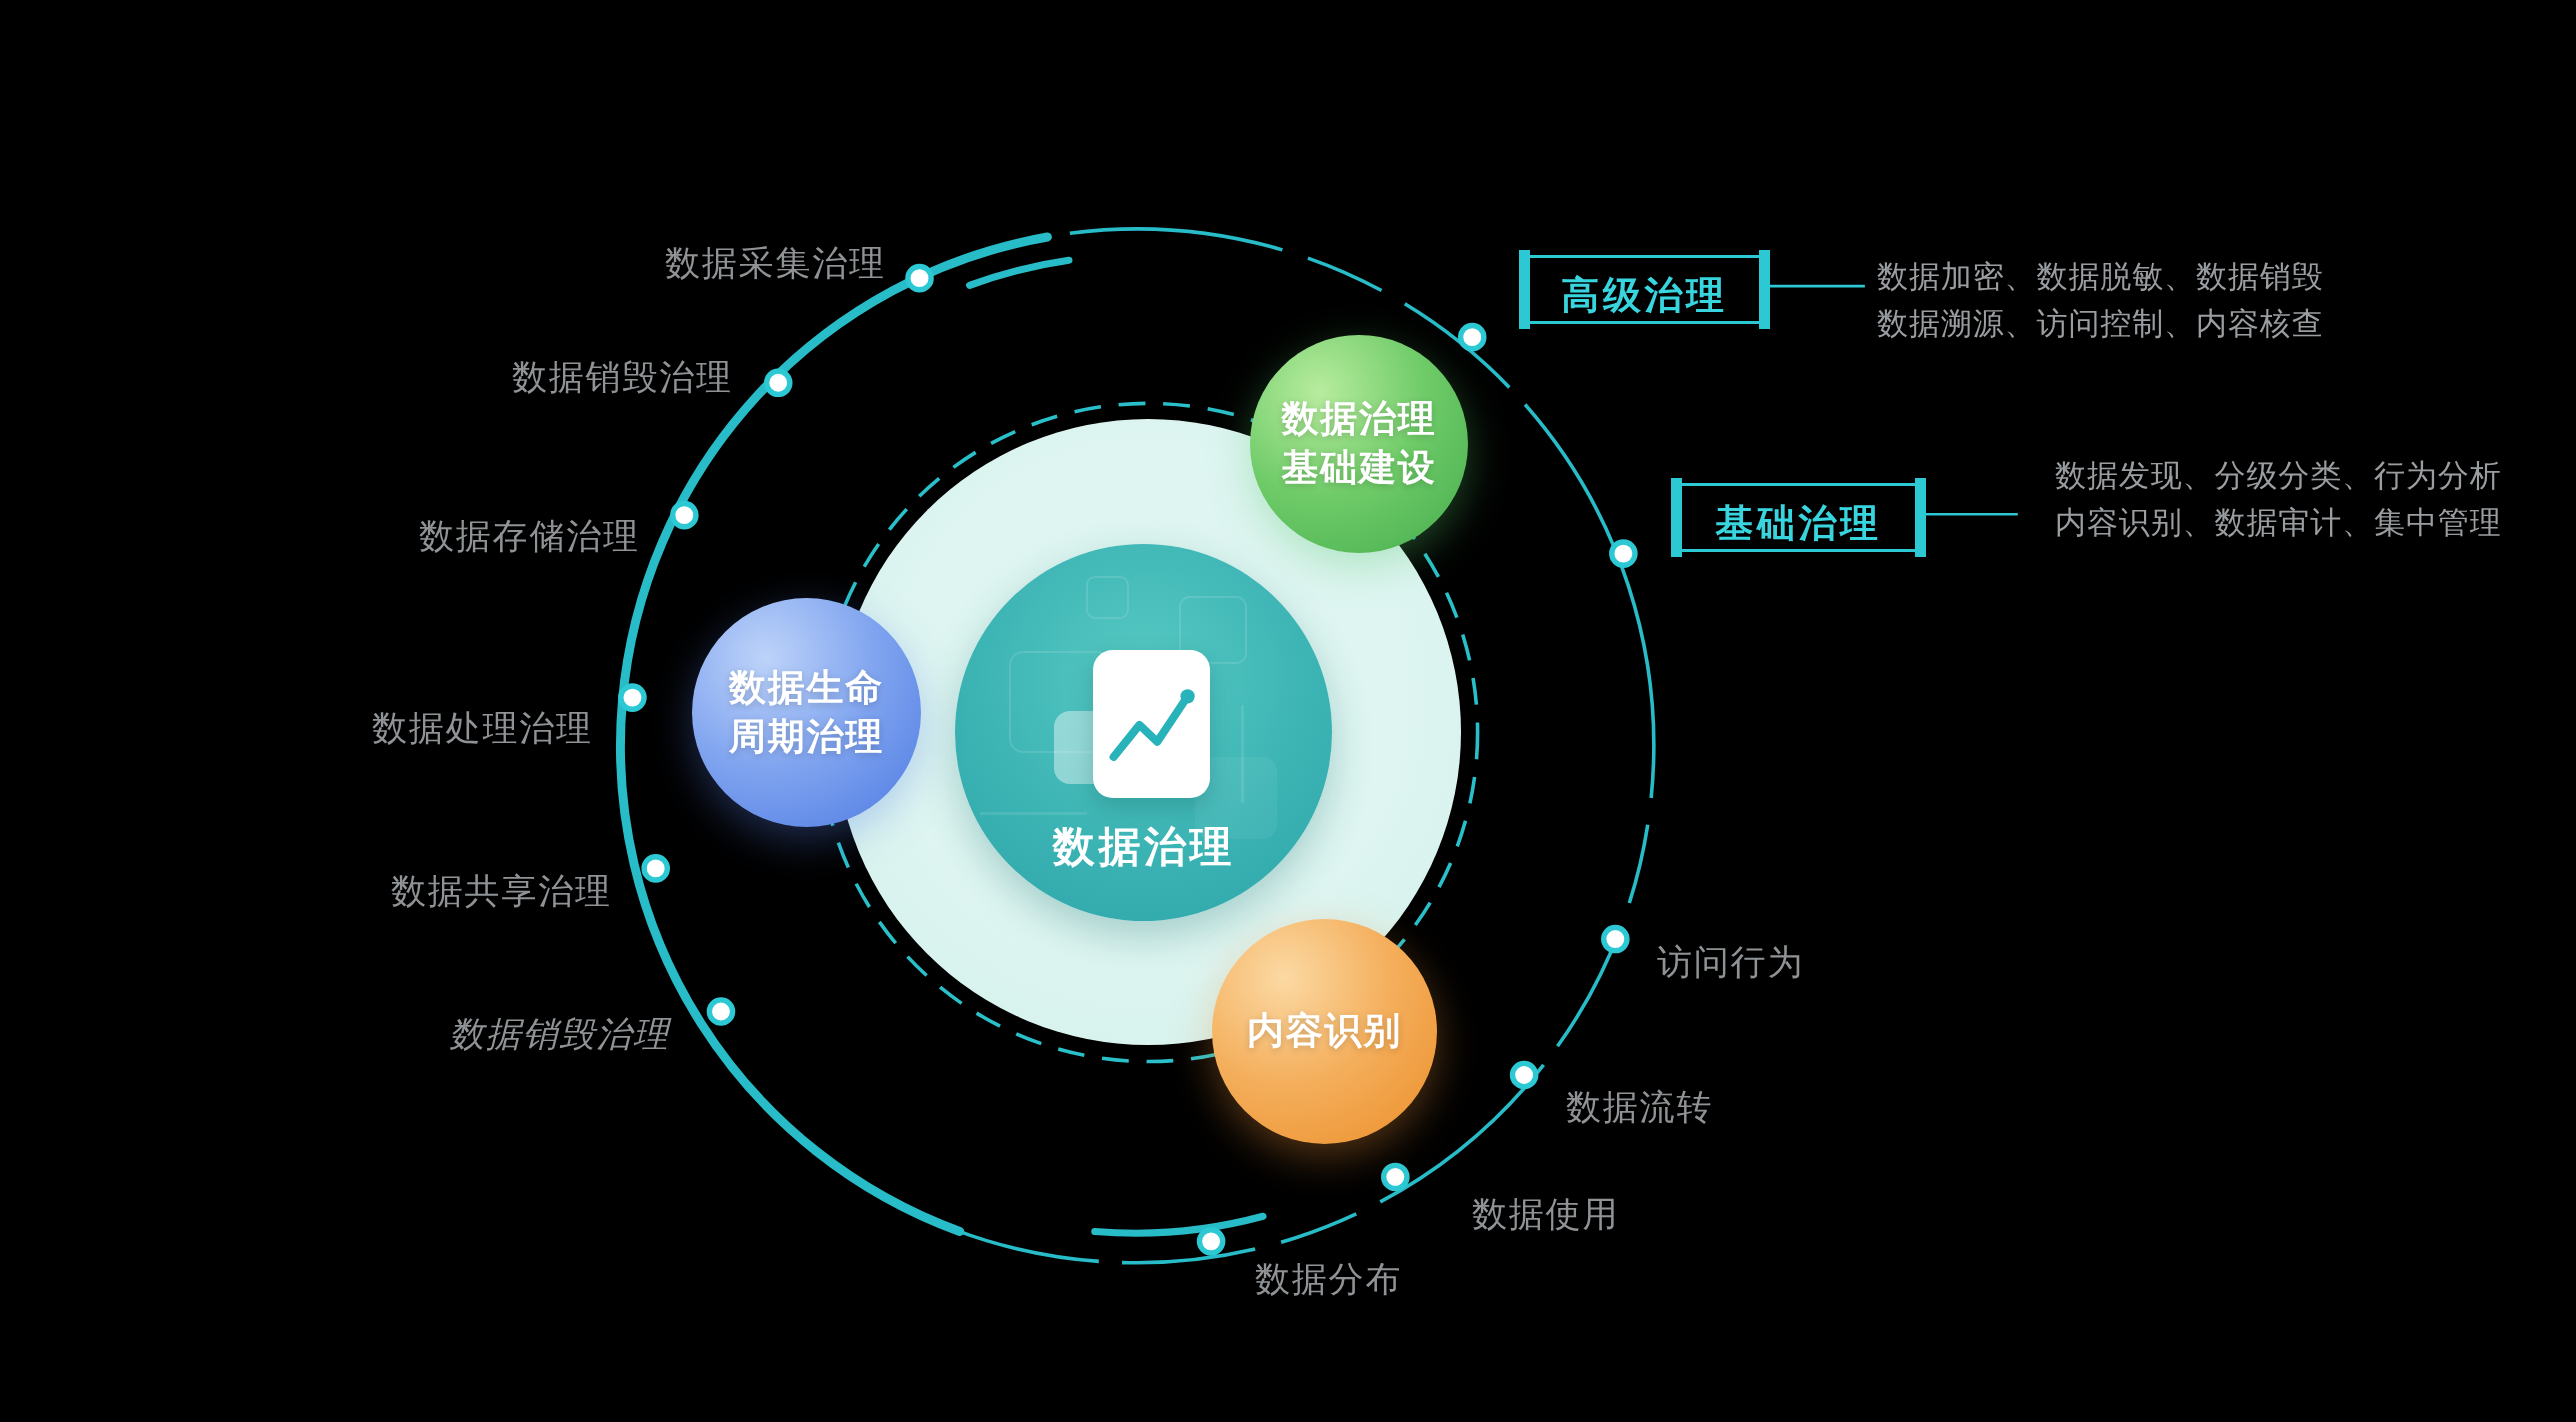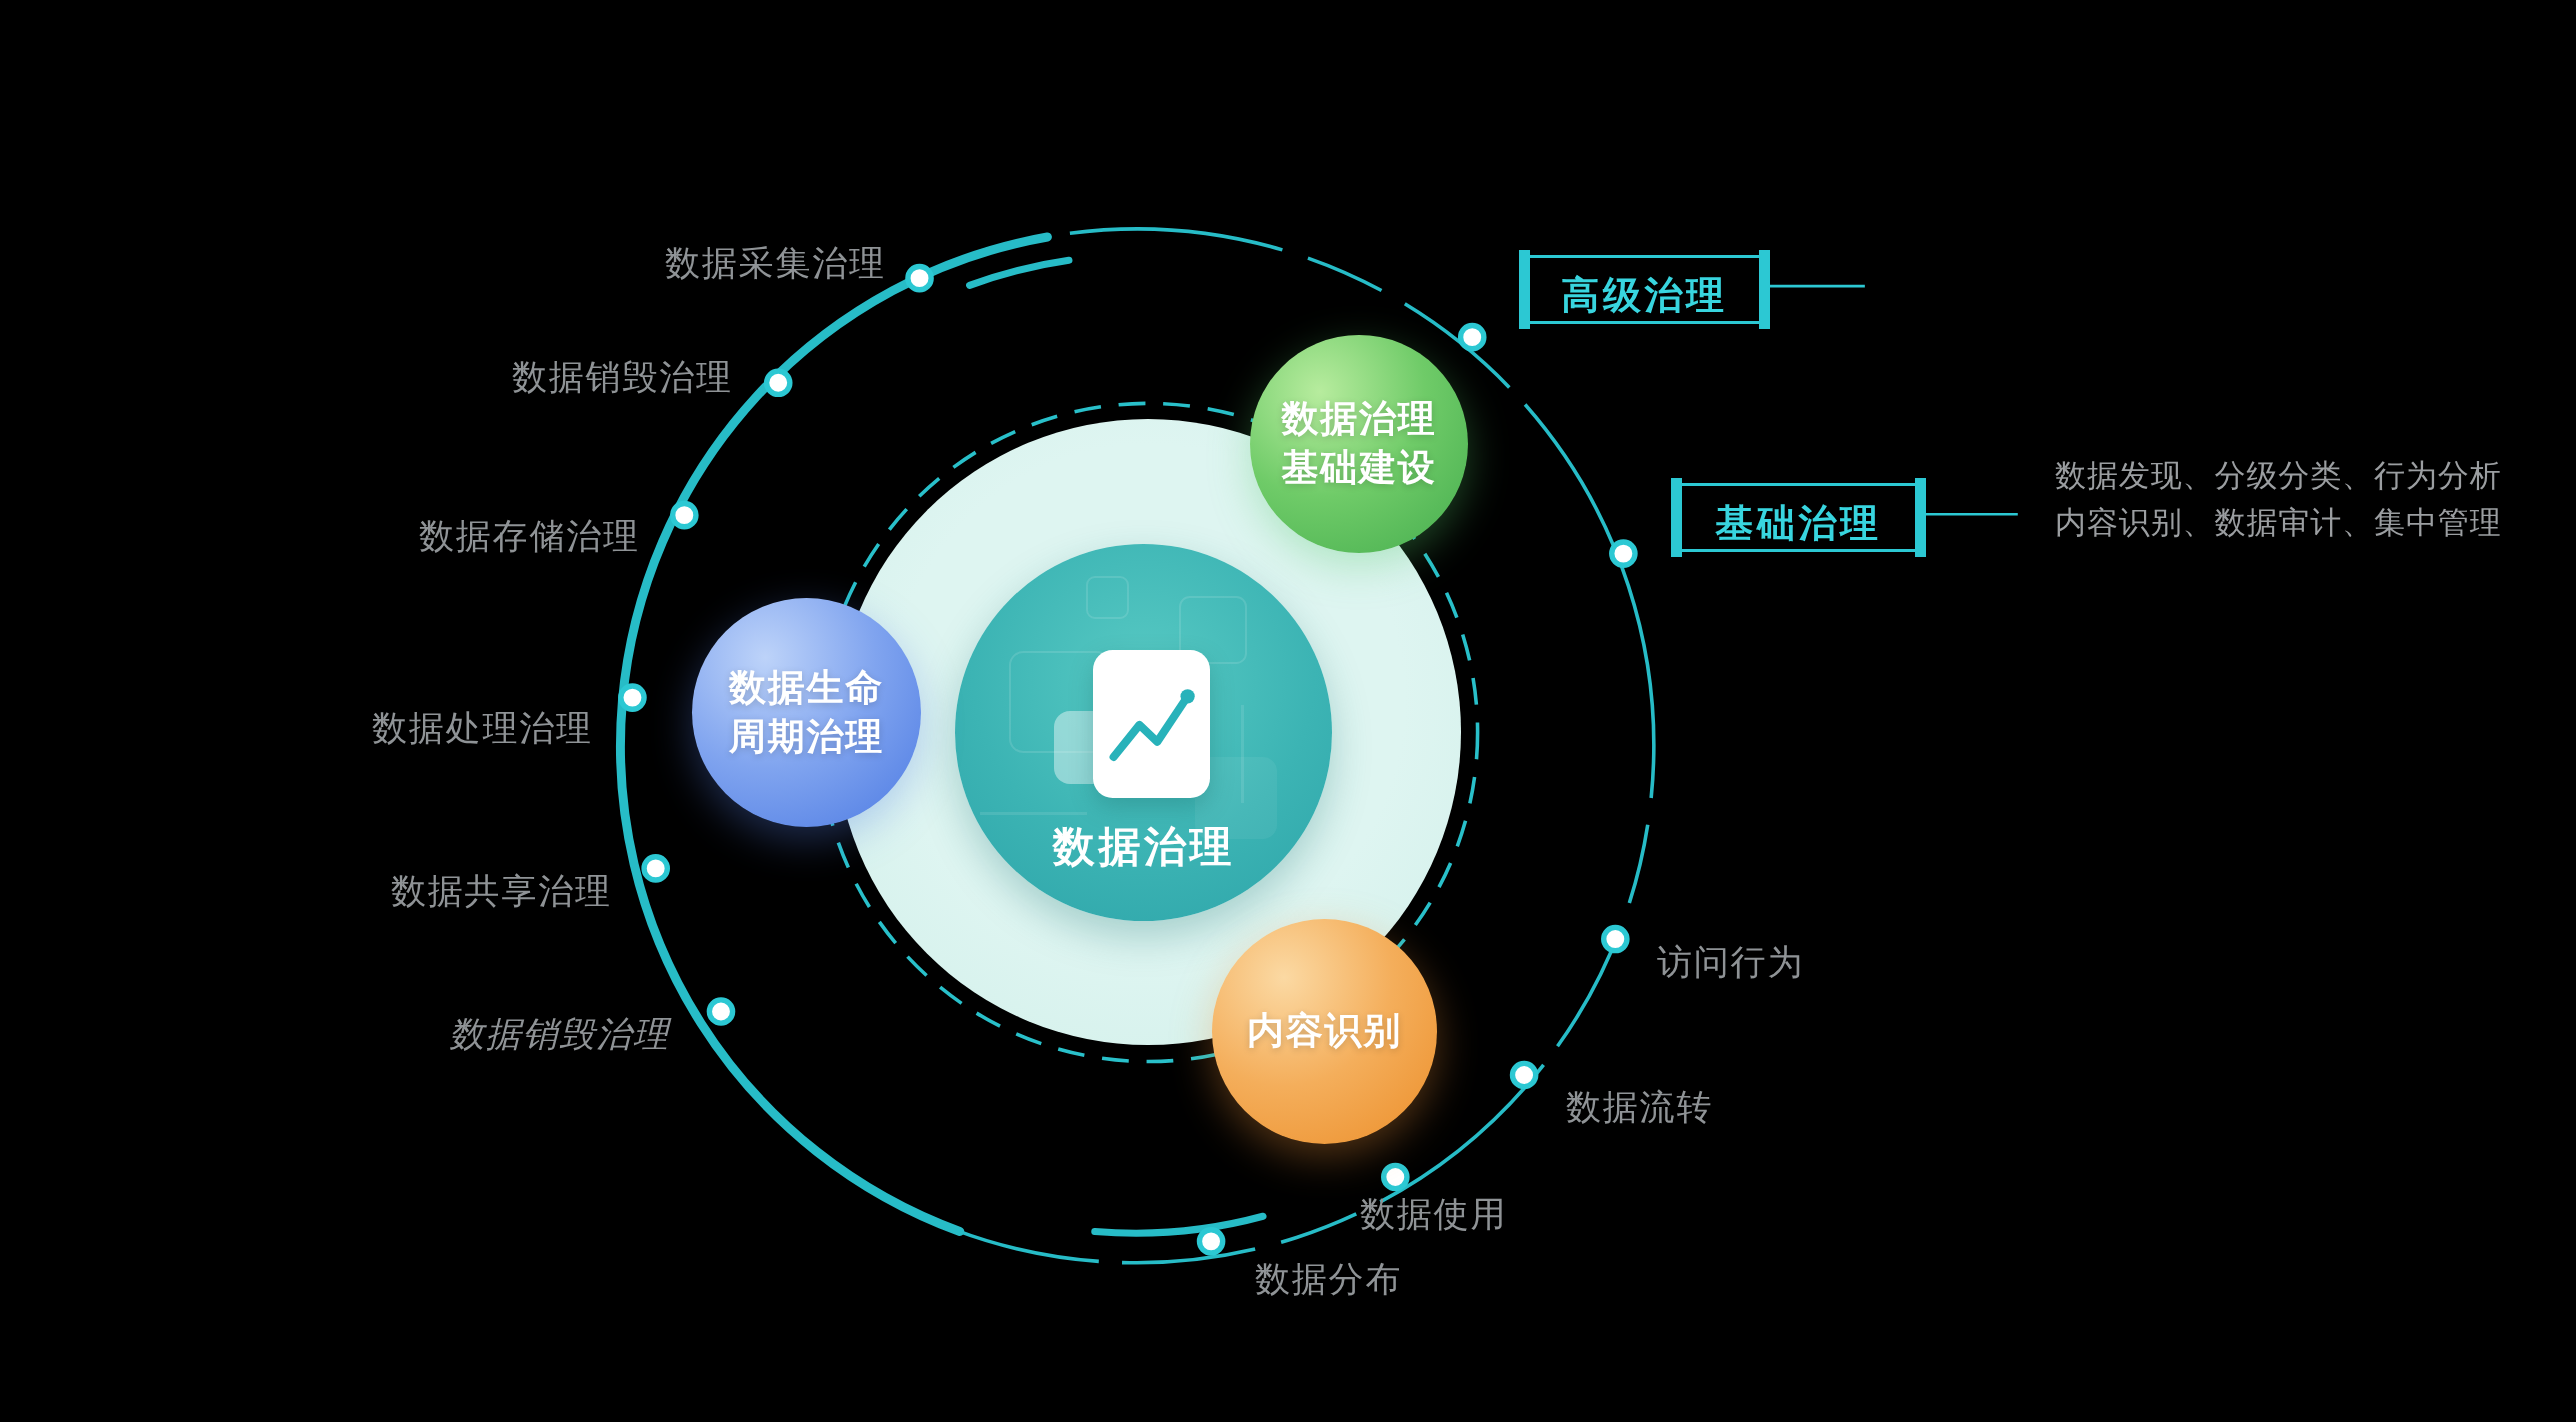--- a/index.html
+++ b/index.html
@@ -127,25 +127,29 @@
 
   <div class="label-gray" style="left:665px;top:224px;">数据采集治理</div>
   <div class="label-gray" style="left:512px;top:338px;">数据销毁治理</div>
   <div class="label-gray" style="left:419px;top:497px;">数据存储治理</div>
   <div class="label-gray" style="left:372px;top:689px;">数据处理治理</div>
   <div class="label-gray" style="left:391px;top:852px;">数据共享治理</div>
   <div class="label-gray" style="left:449px;top:995px;font-style:italic;">数据销毁治理</div>
 
   <div class="label-gray" style="left:1657px;top:923px;">访问行为</div>
   <div class="label-gray" style="left:1566px;top:1068px;">数据流转</div>
-  <div class="label-gray" style="left:1360px;top:1175px;">数据使用</div>
+  <div class="label-gray" style="left:1472px;top:1175px;">数据使用</div>
   <div class="label-gray" style="left:1255px;top:1240px;">数据分布</div>
 
   <div class="callout-box" style="left:1523px;top:255px;width:243px;">
     <span class="callout-label">高级治理</span>
+  </div>
+  <div class="desc" style="left:1877px;top:254px;">
+    <div>数据加密、数据脱敏、数据销毁</div>
+    <div>数据溯源、访问控制、内容核查</div>
   </div>
 
   <div class="callout-box" style="left:1675px;top:483px;width:247px;">
     <span class="callout-label">基础治理</span>
   </div>
   <div class="desc" style="left:2027px;top:453px;margin-left:28px;">
     <div>数据发现、分级分类、行为分析</div>
     <div>内容识别、数据审计、集中管理</div>
   </div>
 

